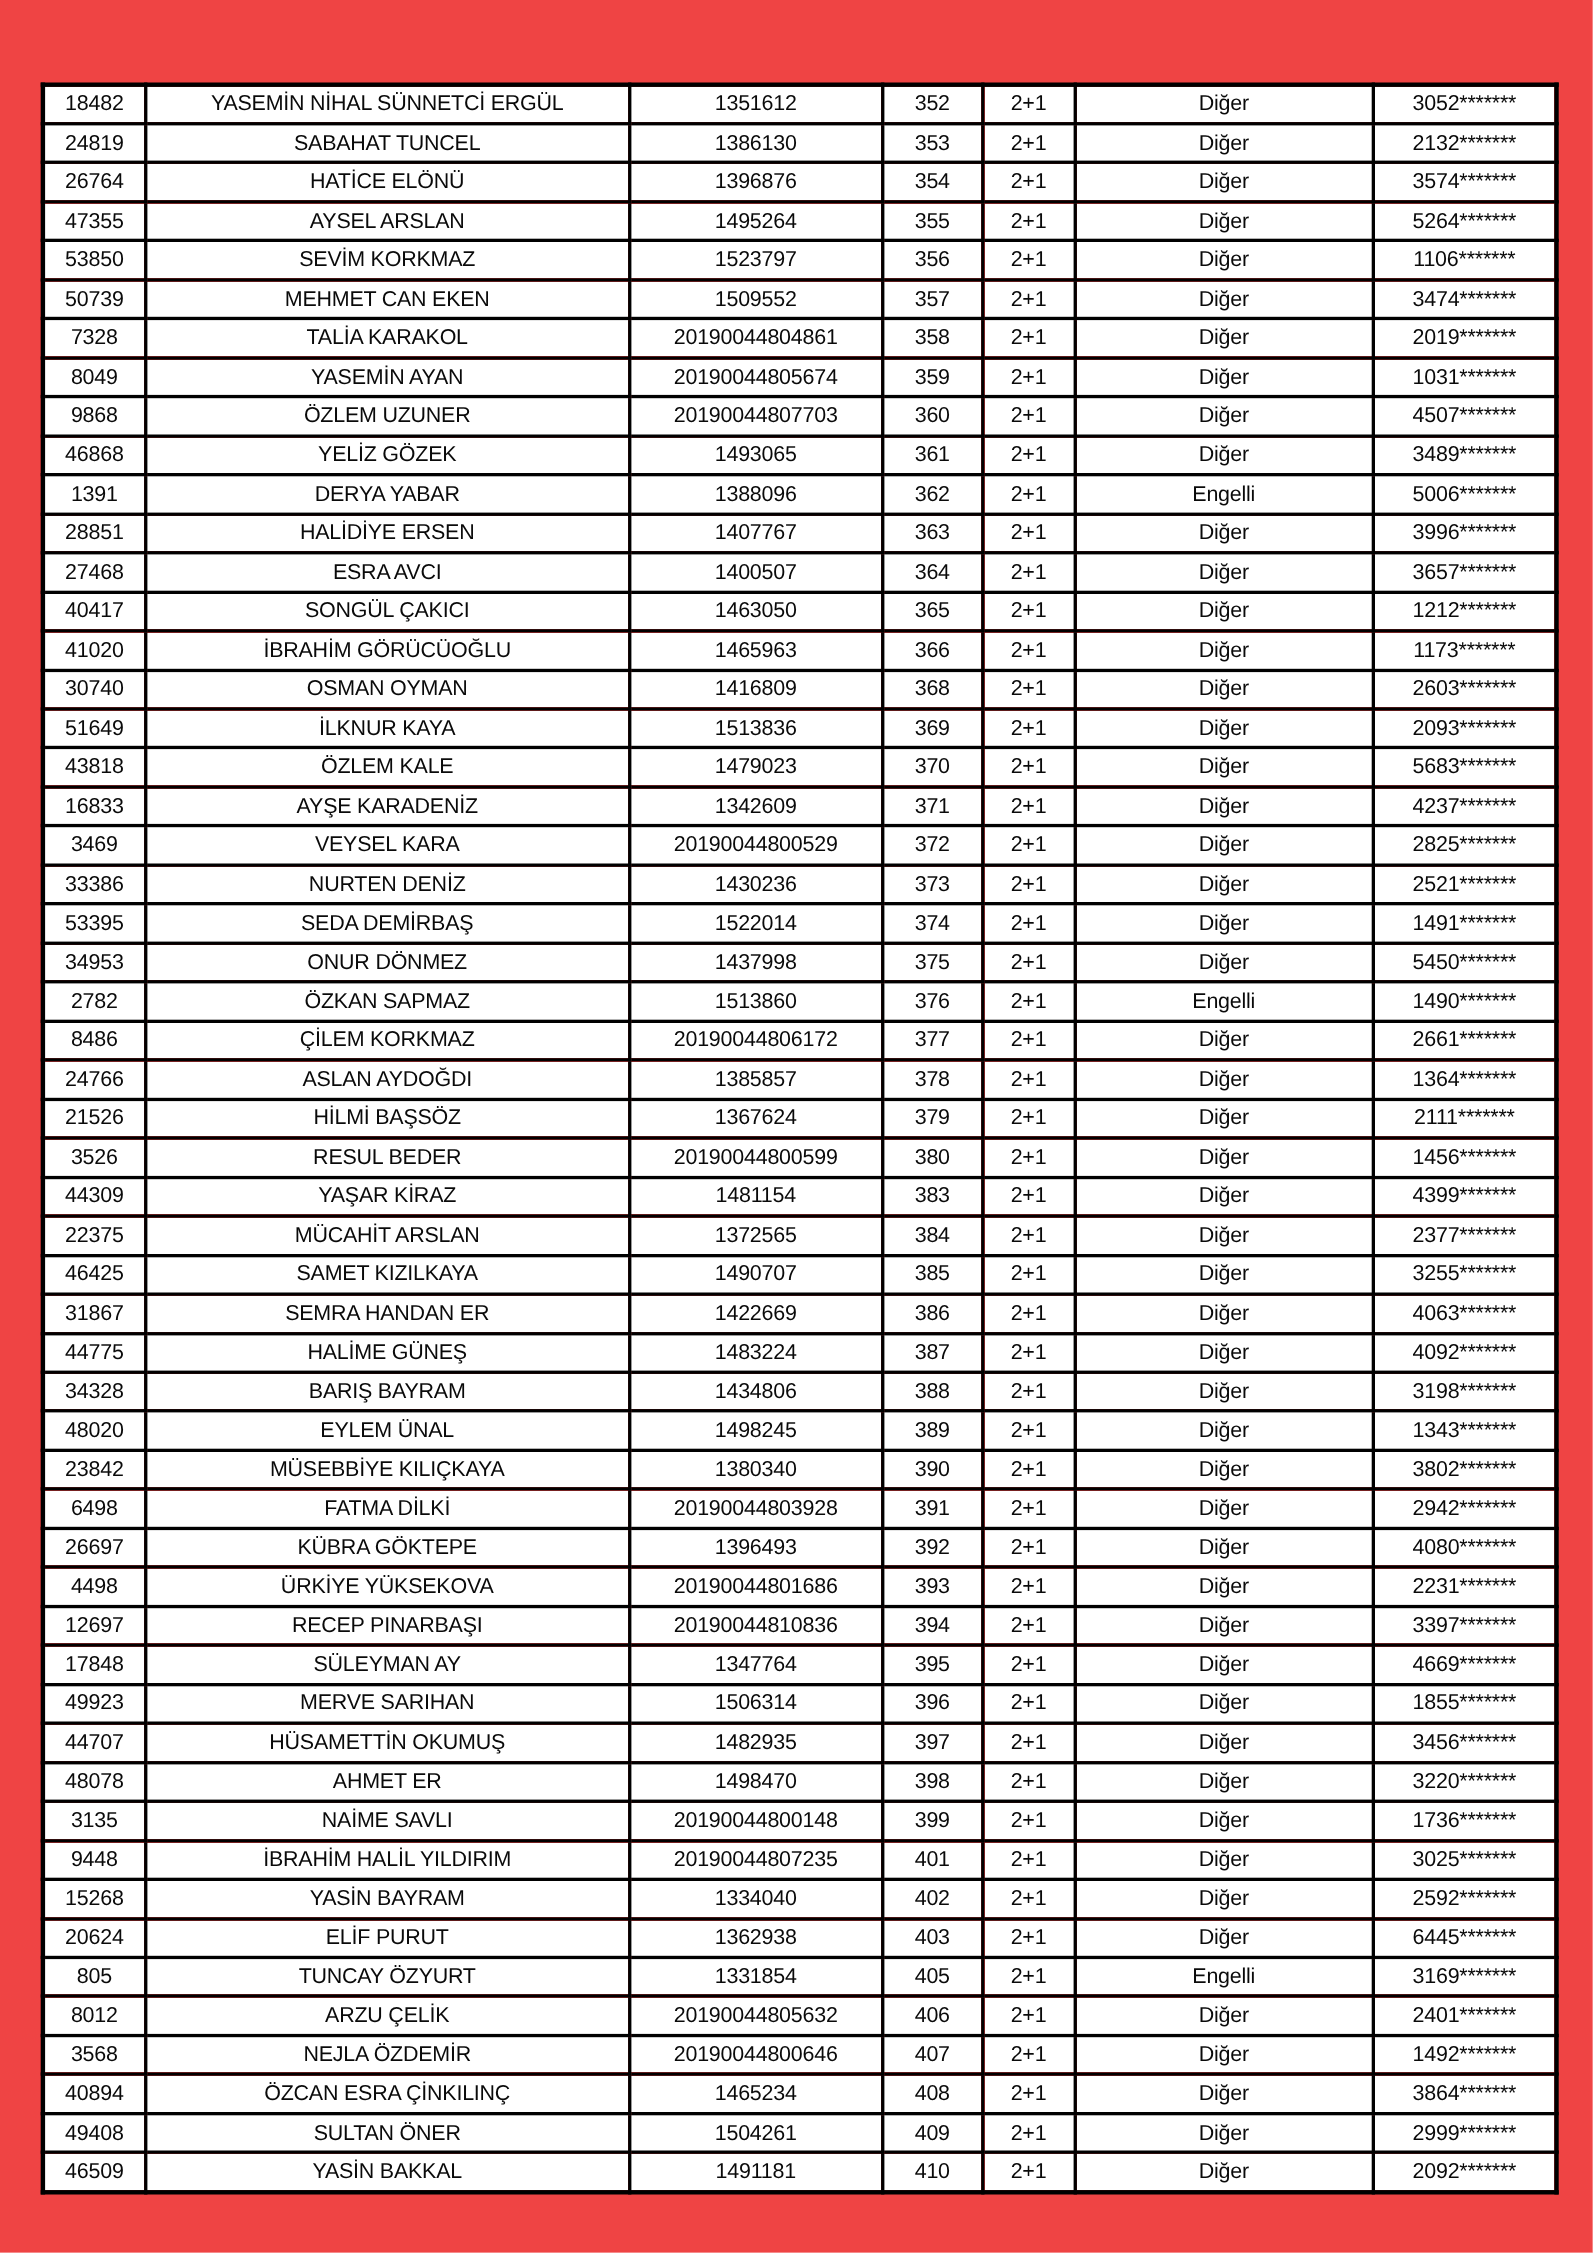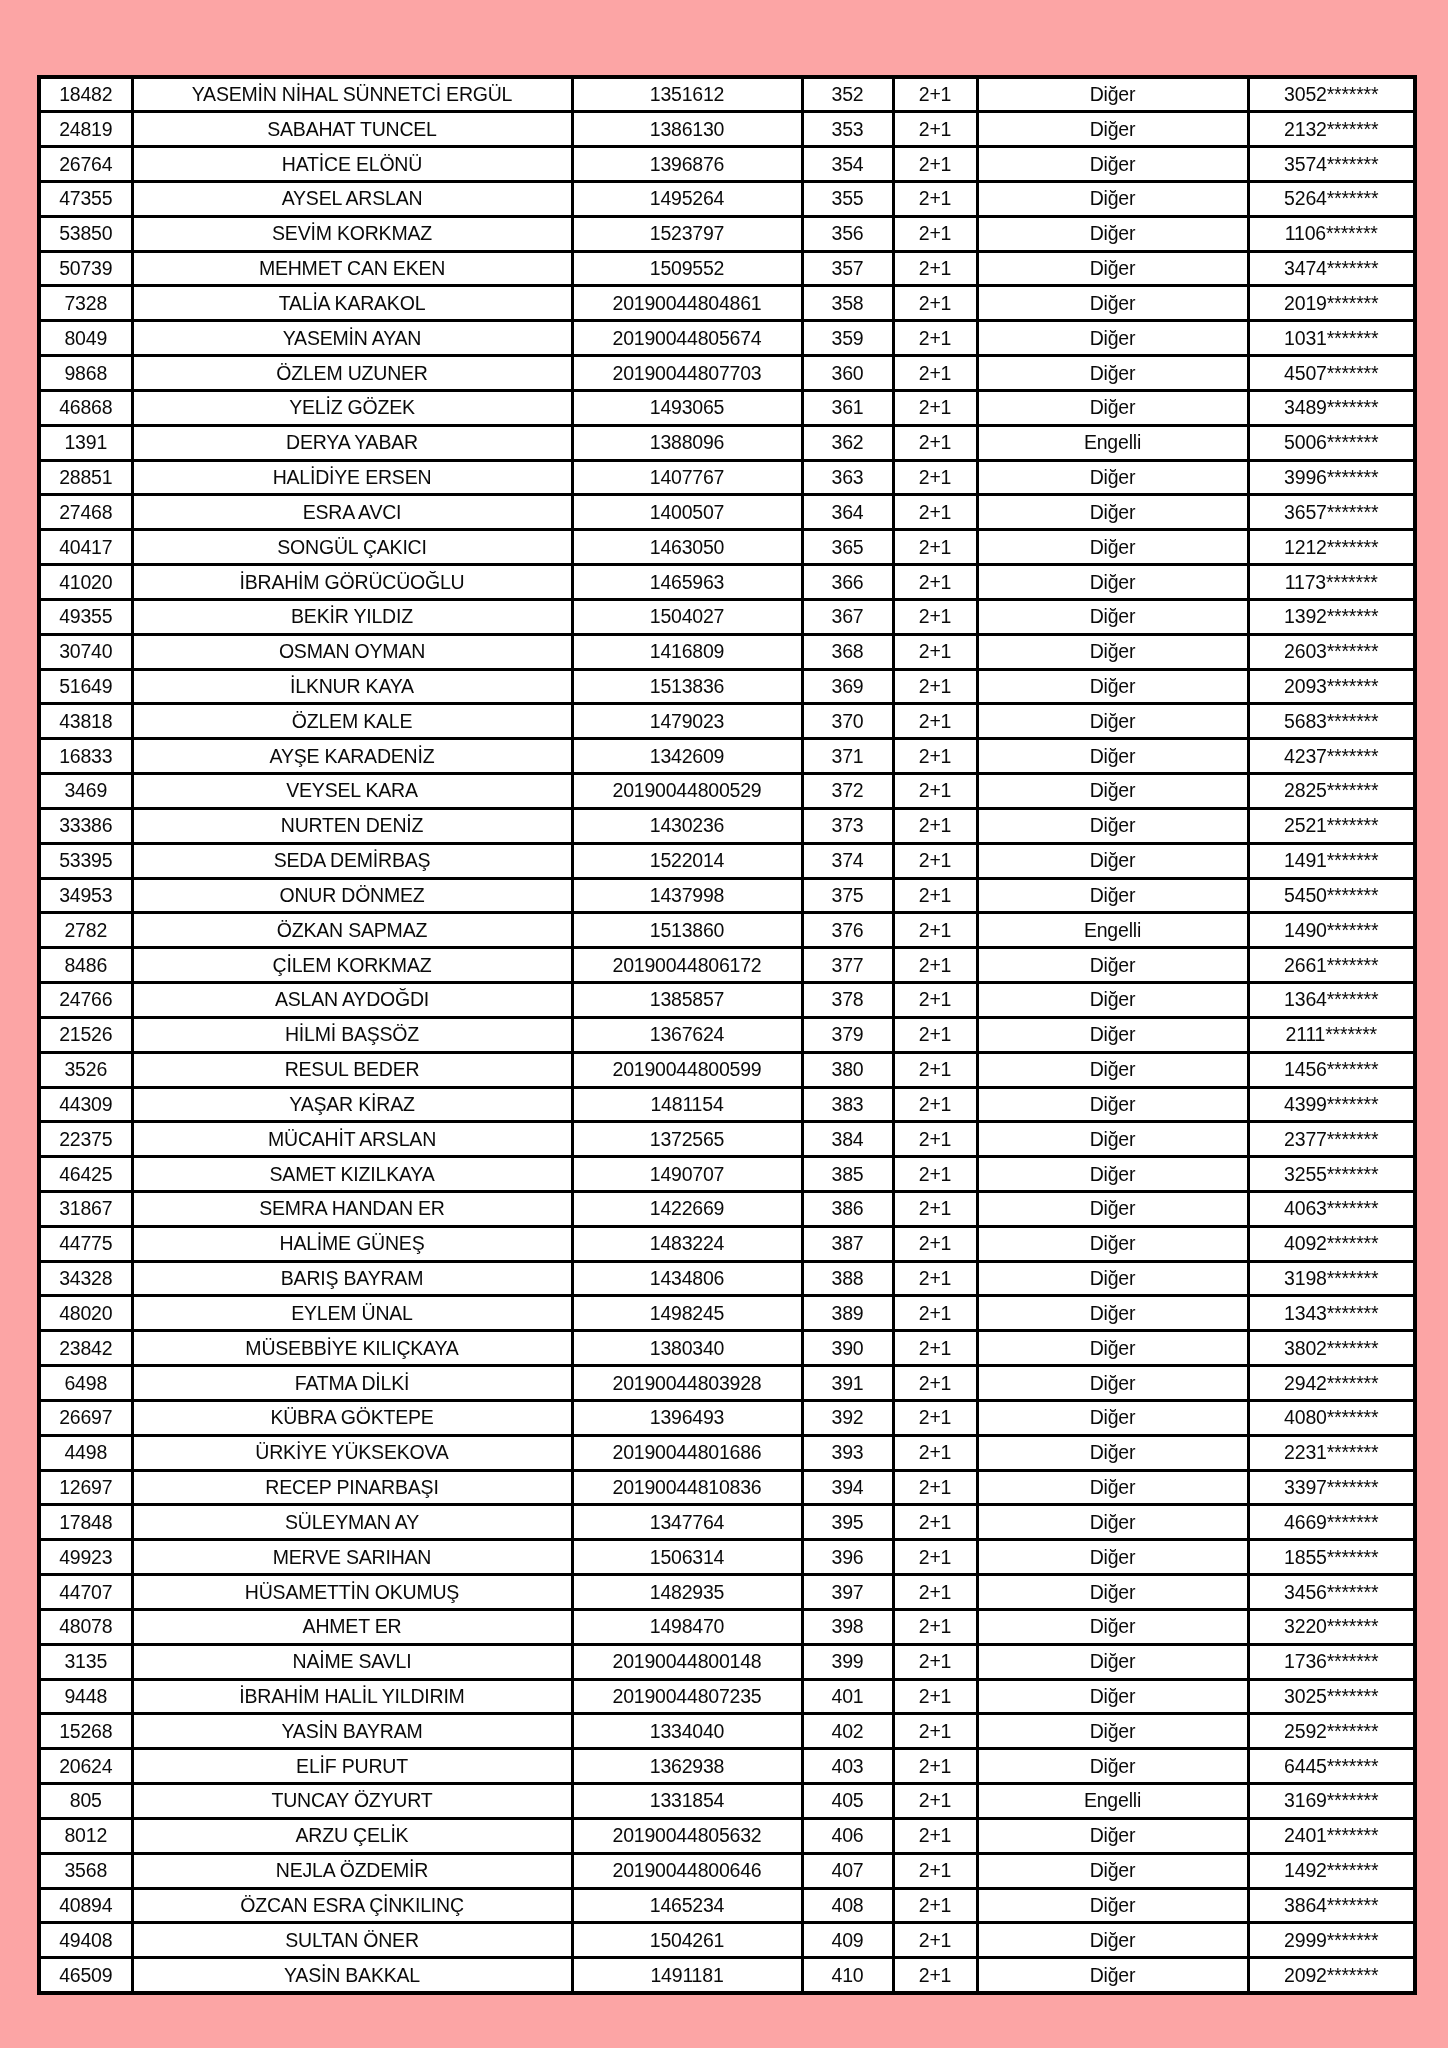--- a/index.html
+++ b/index.html
@@ -4,21 +4,21 @@
 <style>
   html, body {
     margin: 0;
     padding: 0;
     background: #ffffff;
   }
   .page {
     position: relative;
     width: 1448px;
     height: 2048px;
-    background: #fca5a5;
+    background: #ef4444;
     overflow: hidden;
     font-family: "Liberation Sans", "DejaVu Sans", sans-serif;
   }
   table.lottery {
     position: absolute;
     left: 37px;
     top: 75px;
     width: 1376px;
     height: 1920px;
     border-collapse: collapse;
@@ -191,29 +191,20 @@
         <tr>
     <td>41020</td>
     <td>İBRAHİM GÖRÜCÜOĞLU</td>
     <td>1465963</td>
     <td>366</td>
     <td>2+1</td>
     <td>Diğer</td>
     <td>1173*******</td>
   </tr>
         <tr>
-    <td>49355</td>
-    <td>BEKİR YILDIZ</td>
-    <td>1504027</td>
-    <td>367</td>
-    <td>2+1</td>
-    <td>Diğer</td>
-    <td>1392*******</td>
-  </tr>
-        <tr>
     <td>30740</td>
     <td>OSMAN OYMAN</td>
     <td>1416809</td>
     <td>368</td>
     <td>2+1</td>
     <td>Diğer</td>
     <td>2603*******</td>
   </tr>
         <tr>
     <td>51649</td>

